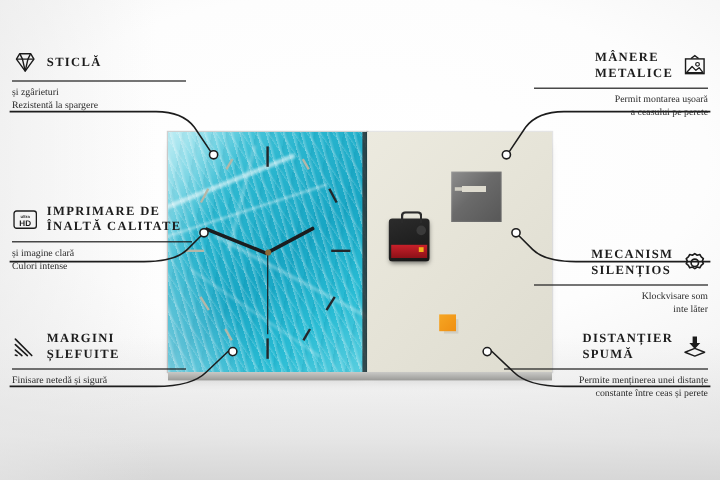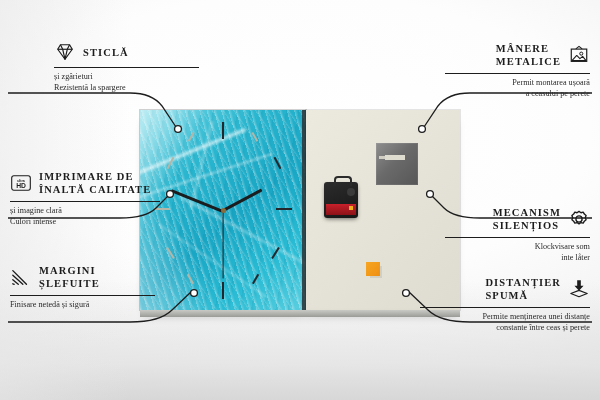--- a/index.html
+++ b/index.html
@@ -169,21 +169,21 @@
         <span class="bail"></span>
         <span class="dial"></span>
         <span class="battery"></span>
       </div>
       <div class="foam"></div>
     </div>
 
     <div class="clock-edge"></div>
   </div>
 
-  <div class="callout left" style="left:10px;top:42px;width:145px;margin-left:44px;">
+  <div class="callout left" style="left:10px;top:42px;width:145px;">
     <div class="co-head">
       <svg class="ico" viewBox="0 0 24 22">
         <g fill="none" stroke="#1c1c1c" stroke-width="1.3" stroke-linejoin="round">
           <path d="M4 8 L7 3 H17 L20 8 L12 19 Z"></path>
           <path d="M4 8 H20"></path>
             <path d="M7 3 L9.5 8 L12 19"></path>
             <path d="M17 3 L14.5 8 L12 19"></path>
         </g>
       </svg>
       <div>
@@ -205,21 +205,21 @@
       <div>
         <div class="co-title">IMPRIMARE DE</div>
         <div class="co-title">ÎNALTĂ CALITATE</div>
       </div>
     </div>
     <div class="co-rule"></div>
     <div class="co-sub">și imagine clară</div>
     <div class="co-sub">Culori intense</div>
   </div>
 
-  <div class="callout left" style="left:10px;top:264px;width:145px;">
+  <div class="callout left" style="left:10px;top:276px;width:145px;">
     <div class="co-head">
       <svg class="ico" viewBox="0 0 24 22">
         <g stroke="#1c1c1c" stroke-width="1.5" stroke-linecap="round">
           <path d="M3 4 L18 19"></path>
             <path d="M3 9 L14 19"></path>
             <path d="M3 14 L9 19"></path>
             <path d="M3 18.5 L4.5 19"></path>
         </g>
       </svg>
       <div>

